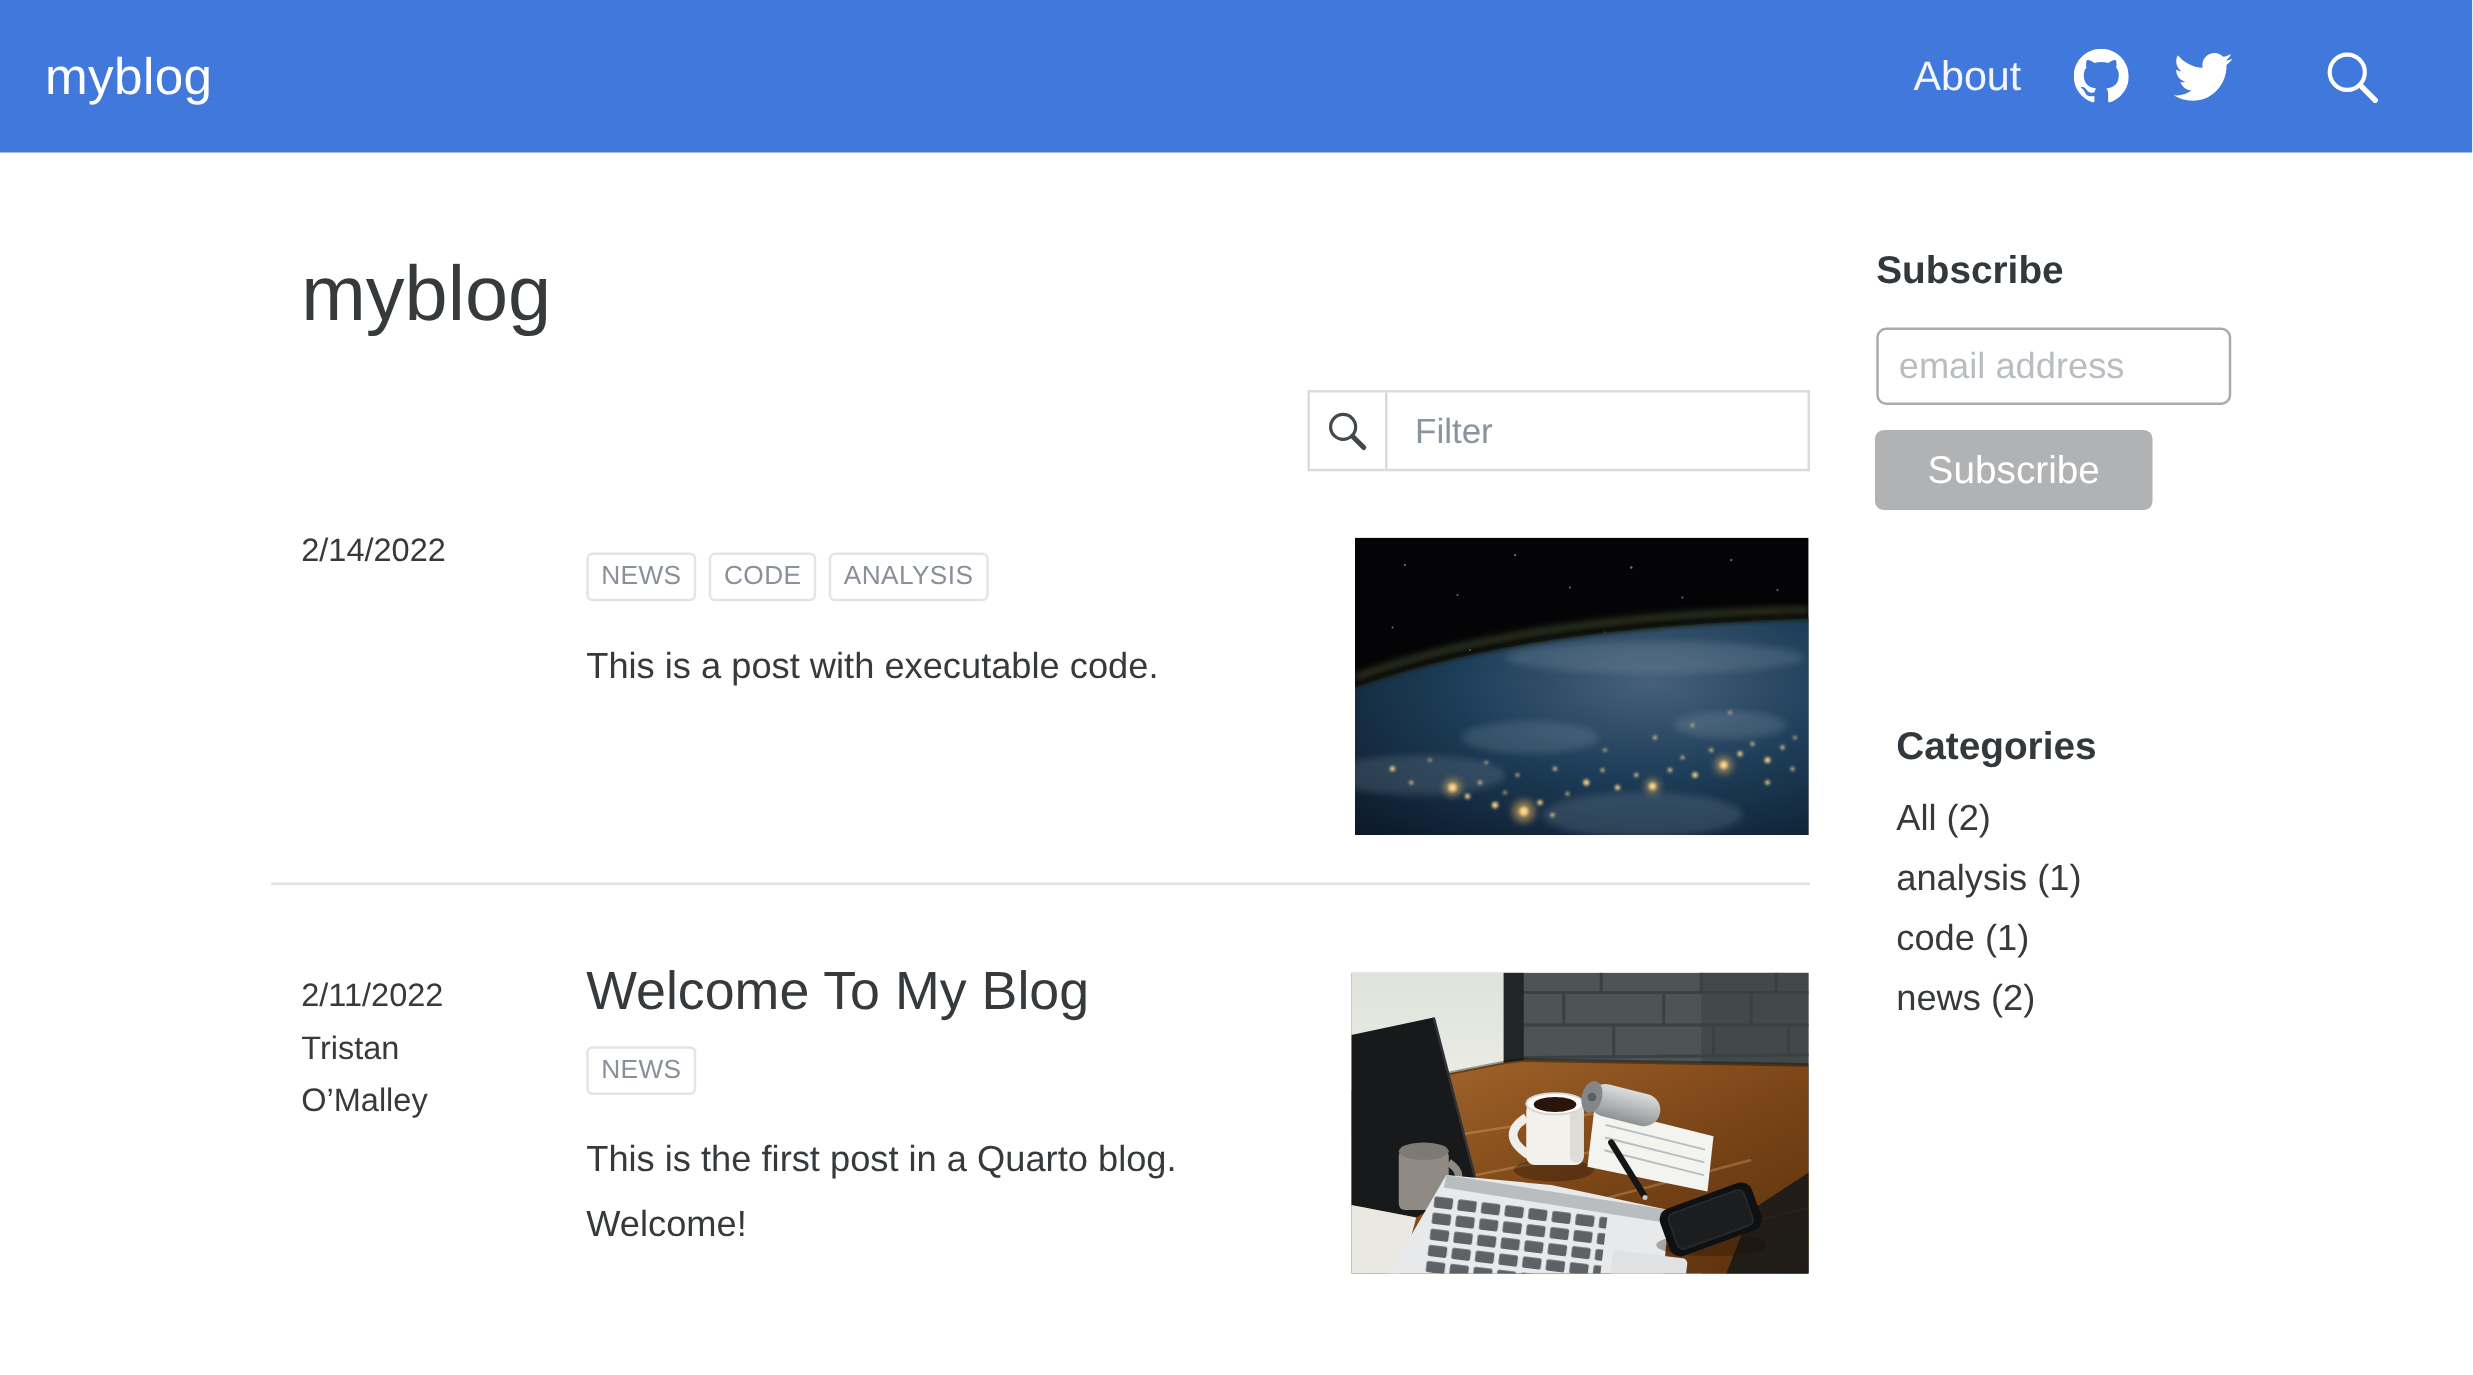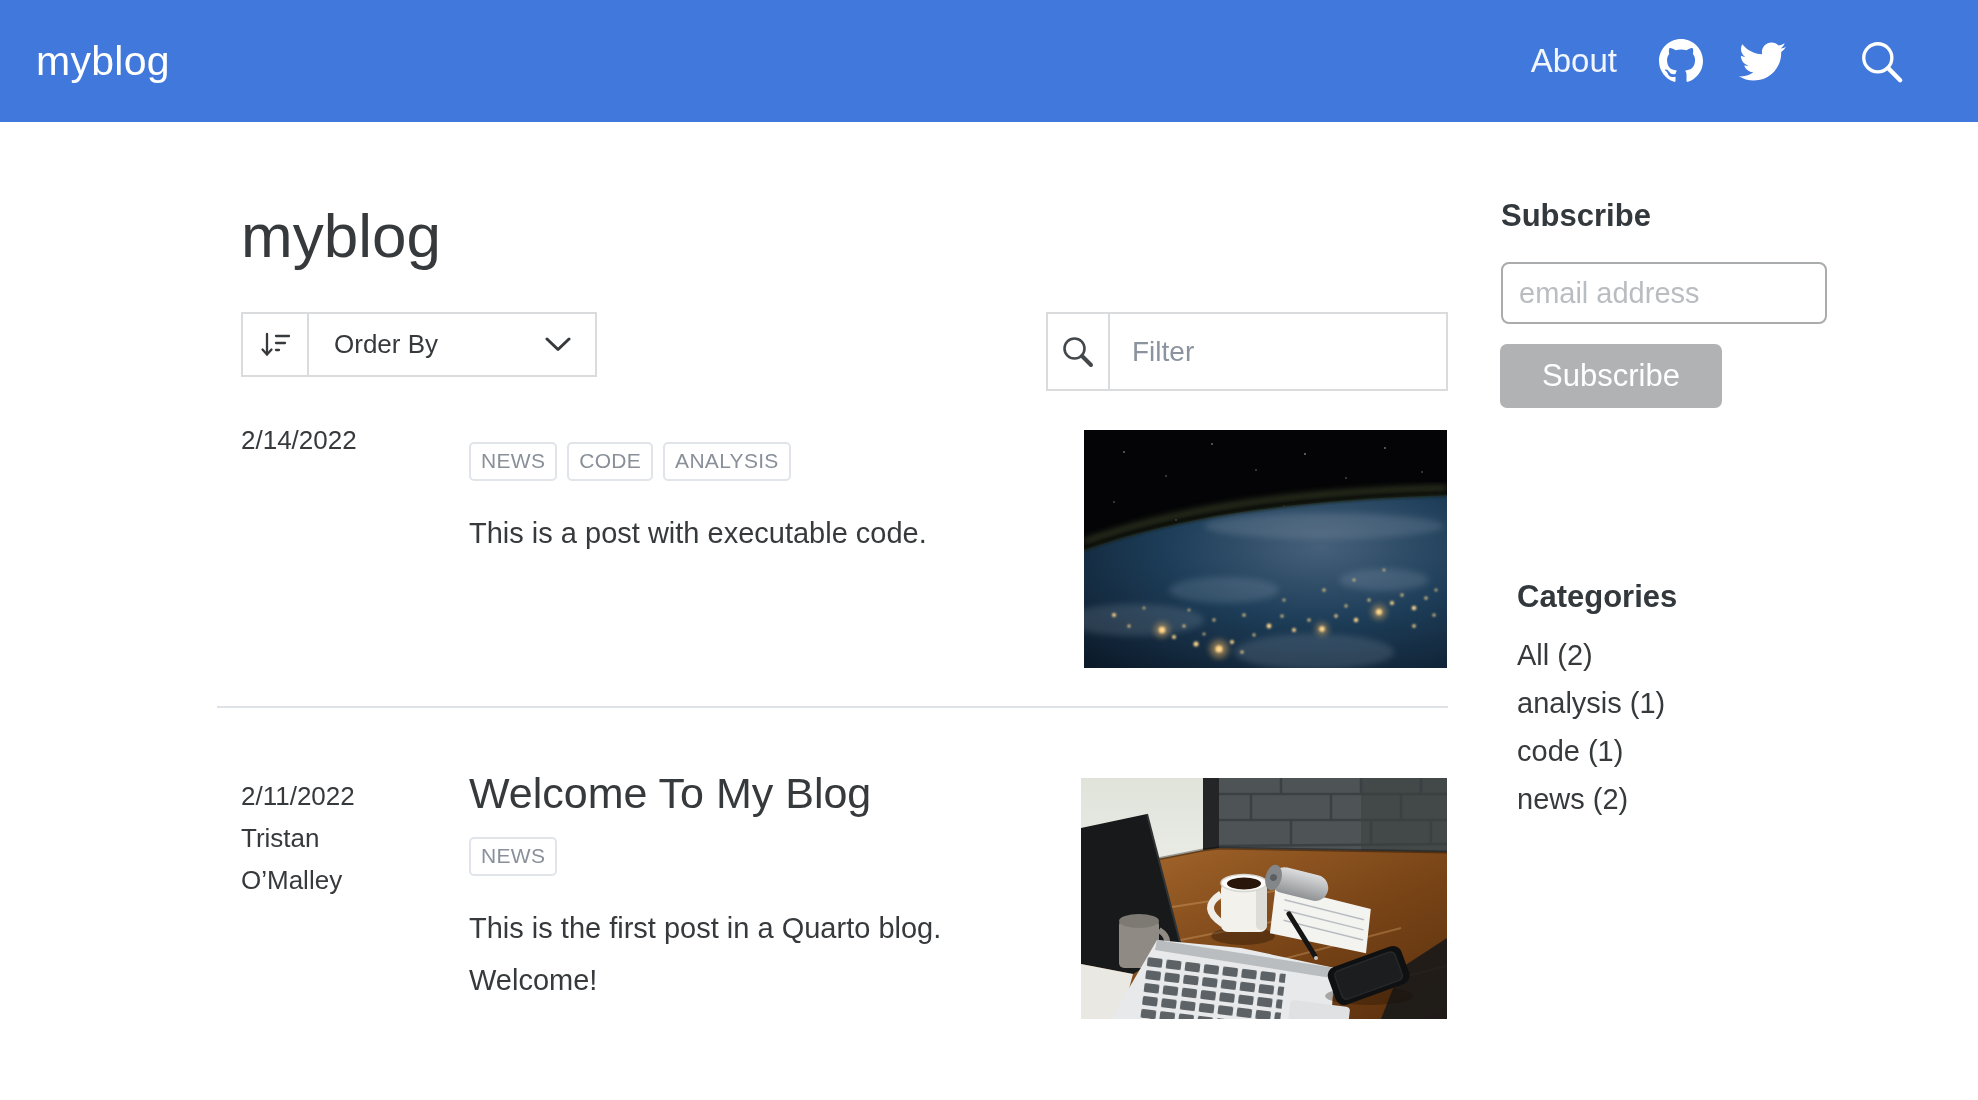--- a/index.html
+++ b/index.html
@@ -40,21 +40,21 @@
     background:#fff; border:2px solid #d9dbdd; display:flex; align-items:center;
     cursor:pointer;
   }
   .addon {
     width:66px; height:100%; border-right:2px solid #d9dbdd;
     display:flex; align-items:center; justify-content:center; flex:none;
   }
   .orderby-label { margin-left:25px; font-size:26px; color:#373a3c; }
   .chev { margin-left:auto; margin-right:24px; display:flex; }
   .filterbox {
-    position:absolute; left:1046px; top:312px; width:402px; height:79px;
+    position:absolute; left:1046px; top:312px; width:402px; height:65px;
     background:#fff; border:2px solid #d9dbdd; display:flex; align-items:center;
   }
   .filterbox .addon { width:62px; }
   .filter-input {
     flex:1; height:100%; border:none; outline:none; background:transparent;
     font-size:28px; color:#373a3c; padding:0 10px 0 22px;
     font-family:"Liberation Sans", sans-serif;
   }
   .filter-input::placeholder { color:#8a939e; }
 
@@ -85,21 +85,21 @@
     position:absolute; left:217px; top:706px; width:1231px; height:2px;
     background:#dee2e6; border:none; margin:0;
   }
 
   
   .sub-heading, .cat-heading {
     position:absolute; margin:0; font-size:31px; font-weight:700; color:#33383c;
   }
   .sub-heading { left:1501px; top:198px; }
   .email-input {
-    position:absolute; left:1501px; top:262px; width:326px; height:62px;
+    position:absolute; left:1501px; top:262px; width:284px; height:62px;
     border:2px solid #a9abad; border-radius:8px; background:#fff;
     font-size:29px; color:#373a3c; padding:0 16px;
     font-family:"Liberation Sans", sans-serif;
   }
   .email-input::placeholder { color:#b9bdc1; }
   .subscribe-btn {
     position:absolute; left:1500px; top:344px; width:222px; height:64px;
     background:#b1b2b3; border:none; border-radius:7px; color:#ffffff;
     font-size:31px; cursor:pointer; font-family:"Liberation Sans", sans-serif;
   }
@@ -133,39 +133,20 @@
         <svg width="46" height="46" viewBox="0 0 36 36" aria-hidden="true">
           <circle cx="15.5" cy="15.5" r="11" fill="none" stroke="#ffffff" stroke-width="2.6"></circle>
           <line x1="23.6" y1="23.6" x2="33" y2="33" stroke="#ffffff" stroke-width="3.4" stroke-linecap="round"></line>
         </svg>
       </span>
     </nav>
   </header>
 
   <h1 class="page-title">myblog</h1>
 
-  <div class="orderby">
-    <span class="addon">
-      <svg width="32" height="28" viewBox="0 0 32 28" aria-hidden="true">
-        <g stroke="#373a3c" stroke-width="2.3" fill="none" stroke-linecap="round">
-          <line x1="8" y1="3" x2="8" y2="23"></line>
-          <polyline points="3.5,18.5 8,23.5 12.5,18.5"></polyline>
-          <line x1="17" y1="5" x2="30" y2="5"></line>
-          <line x1="17" y1="12" x2="26" y2="12"></line>
-          <line x1="17" y1="19" x2="20" y2="19"></line>
-        </g>
-      </svg>
-    </span>
-    <span class="orderby-label">Order By</span>
-    <span class="chev">
-      <svg width="26" height="15" viewBox="0 0 26 15" aria-hidden="true">
-        <polyline points="2,2 13,12.5 24,2" fill="none" stroke="#373a3c" stroke-width="3" stroke-linecap="round" stroke-linejoin="round"></polyline>
-      </svg>
-    </span>
-  </div>
 
   <div class="filterbox">
     <span class="addon">
       <svg width="36" height="36" viewBox="0 0 36 36" aria-hidden="true">
         <circle cx="14.5" cy="14.5" r="10" fill="none" stroke="#43484c" stroke-width="2.6"></circle>
         <line x1="22" y1="22" x2="31" y2="31" stroke="#43484c" stroke-width="4" stroke-linecap="round"></line>
       </svg>
     </span>
     <input class="filter-input" placeholder="Filter" style="">
   </div>

